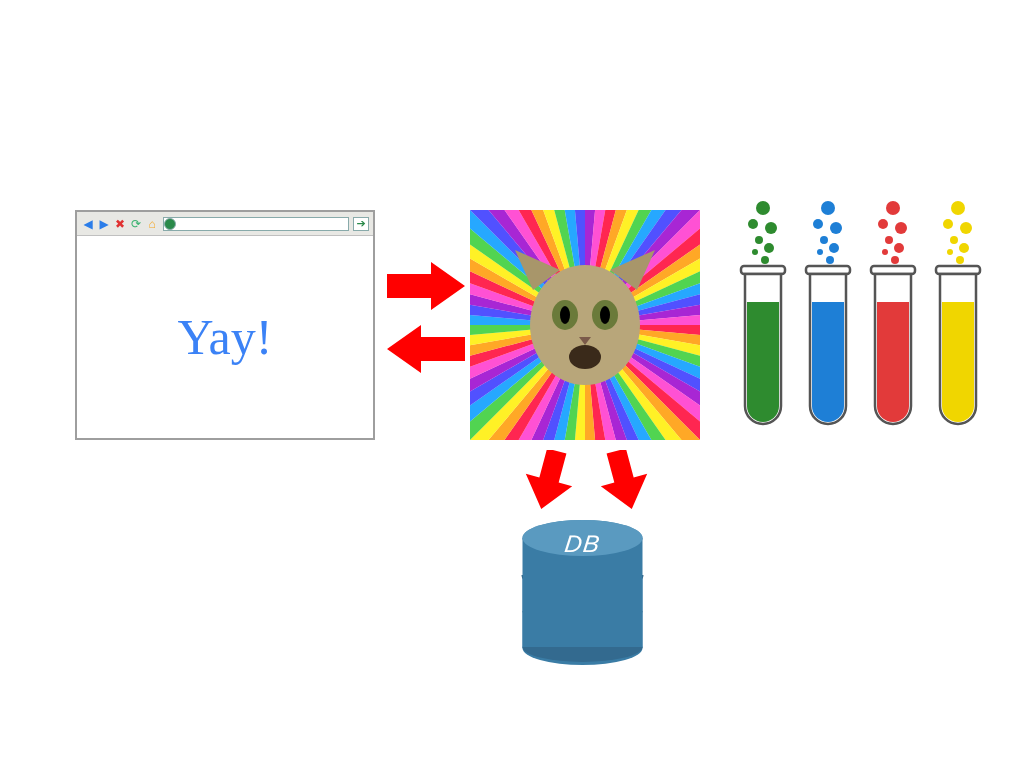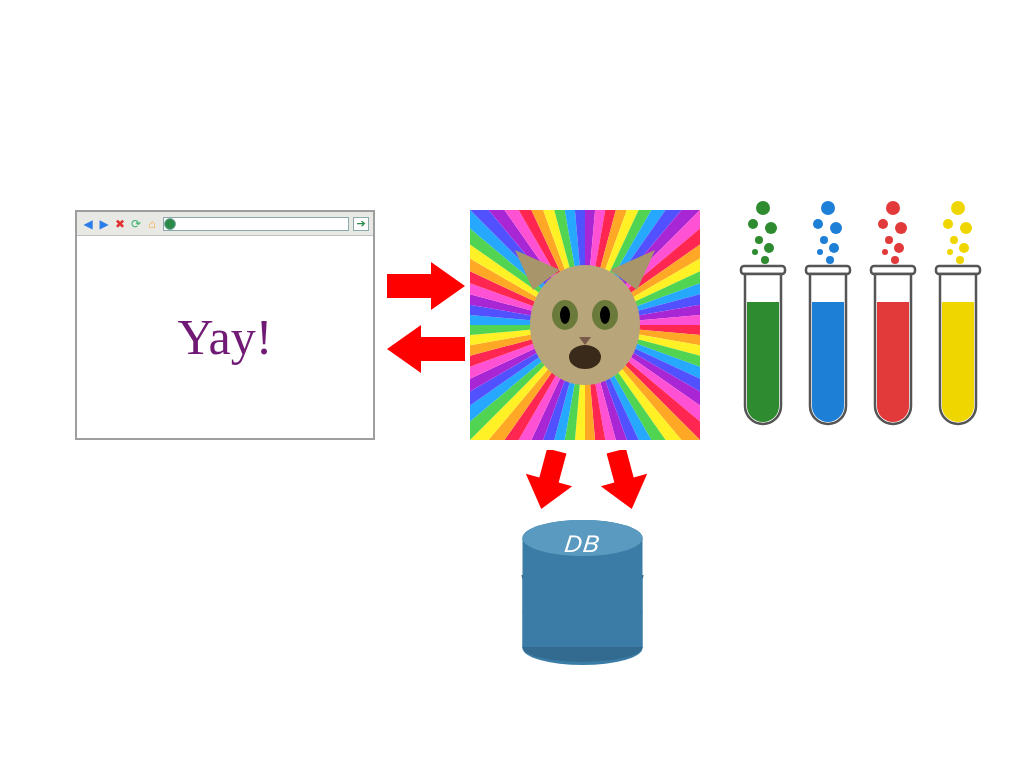--- a/index.html
+++ b/index.html
@@ -73,21 +73,21 @@
   }
   .browser-content {
     height: calc(100% - 24px);
     display: flex;
     align-items: center;
     justify-content: center;
   }
   .yay-text {
     font-family: "Comic Sans MS", cursive;
     font-size: 50px;
-    color: #701a75;
+    color: #3b82f6;
   }
   .arrow {
     position: absolute;
     fill: #ff0000;
   }
   .arrow-right-top { left: 387px; top: 262px; }
   .arrow-left-bottom { left: 387px; top: 325px; }
   .psychedelic {
     position: absolute;
     left: 470px;

